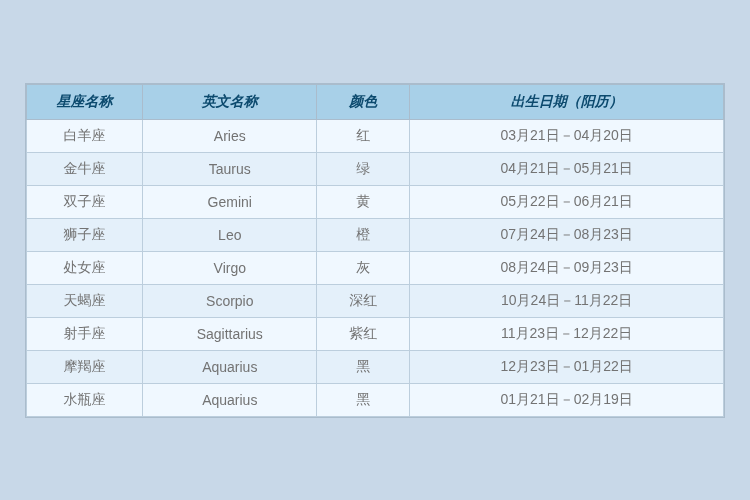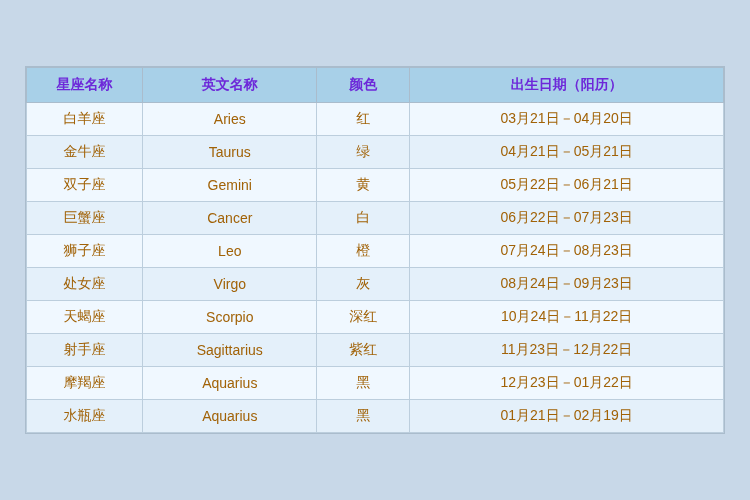--- a/index.html
+++ b/index.html
@@ -32,36 +32,37 @@
 
     thead tr {
       background-color: #a8d0e8;
     }
 
     thead th {
       padding: 8px 10px;
       border: 1px solid #aabccc;
       text-align: center;
       font-weight: bold;
-      color: #6d28d9;
+      color: #0c4a6e;
+      font-style: italic;
     }
 
     tbody tr {
       background-color: #f0f8ff;
     }
 
     tbody tr:nth-child(even) {
       background-color: #e4f0fa;
     }
 
     tbody td {
       padding: 7px 10px;
       border: 1px solid #bccedd;
       text-align: center;
-      color: #a16207;
+      color: #737373;
     }
 
     .col-chinese { width: 100px; }
     .col-english { width: 150px; }
     .col-color   { width: 80px; }
     .col-date    { width: 270px; }
   </style>
 </head>
 <body>
 
@@ -86,26 +87,20 @@
           <td>金牛座</td>
           <td>Taurus</td>
           <td>绿</td>
           <td>04月21日－05月21日</td>
         </tr>
         <tr>
           <td>双子座</td>
           <td>Gemini</td>
           <td>黄</td>
           <td>05月22日－06月21日</td>
-        </tr>
-        <tr>
-          <td>巨蟹座</td>
-          <td>Cancer</td>
-          <td>白</td>
-          <td>06月22日－07月23日</td>
         </tr>
         <tr>
           <td>狮子座</td>
           <td>Leo</td>
           <td>橙</td>
           <td>07月24日－08月23日</td>
         </tr>
         <tr>
           <td>处女座</td>
           <td>Virgo</td>

